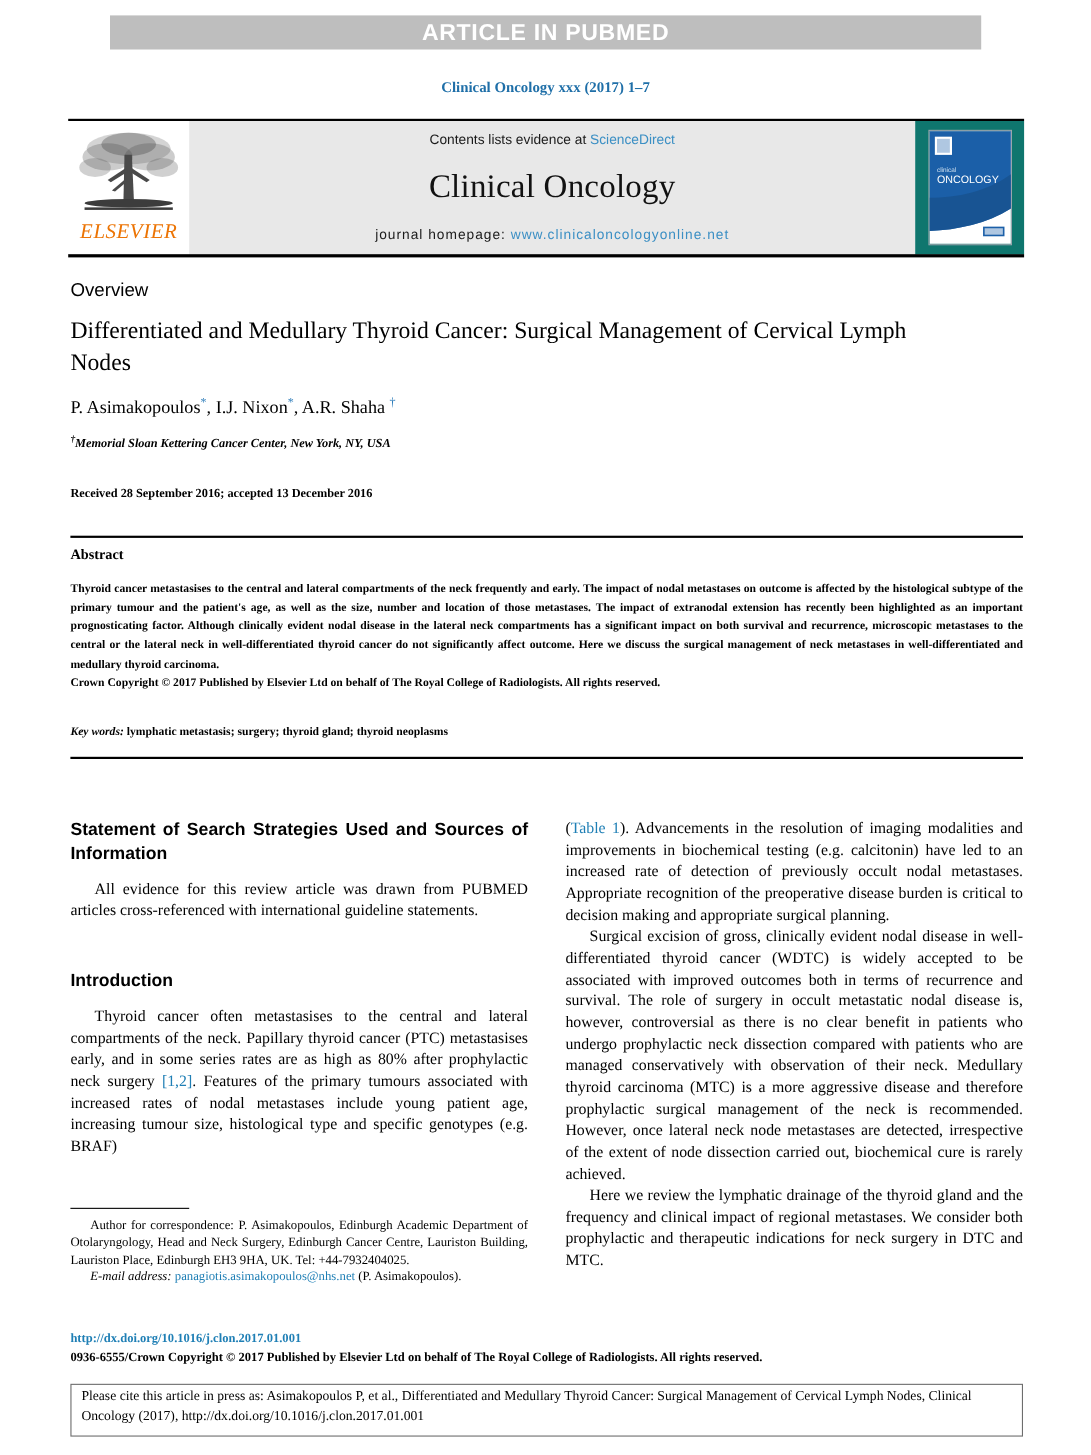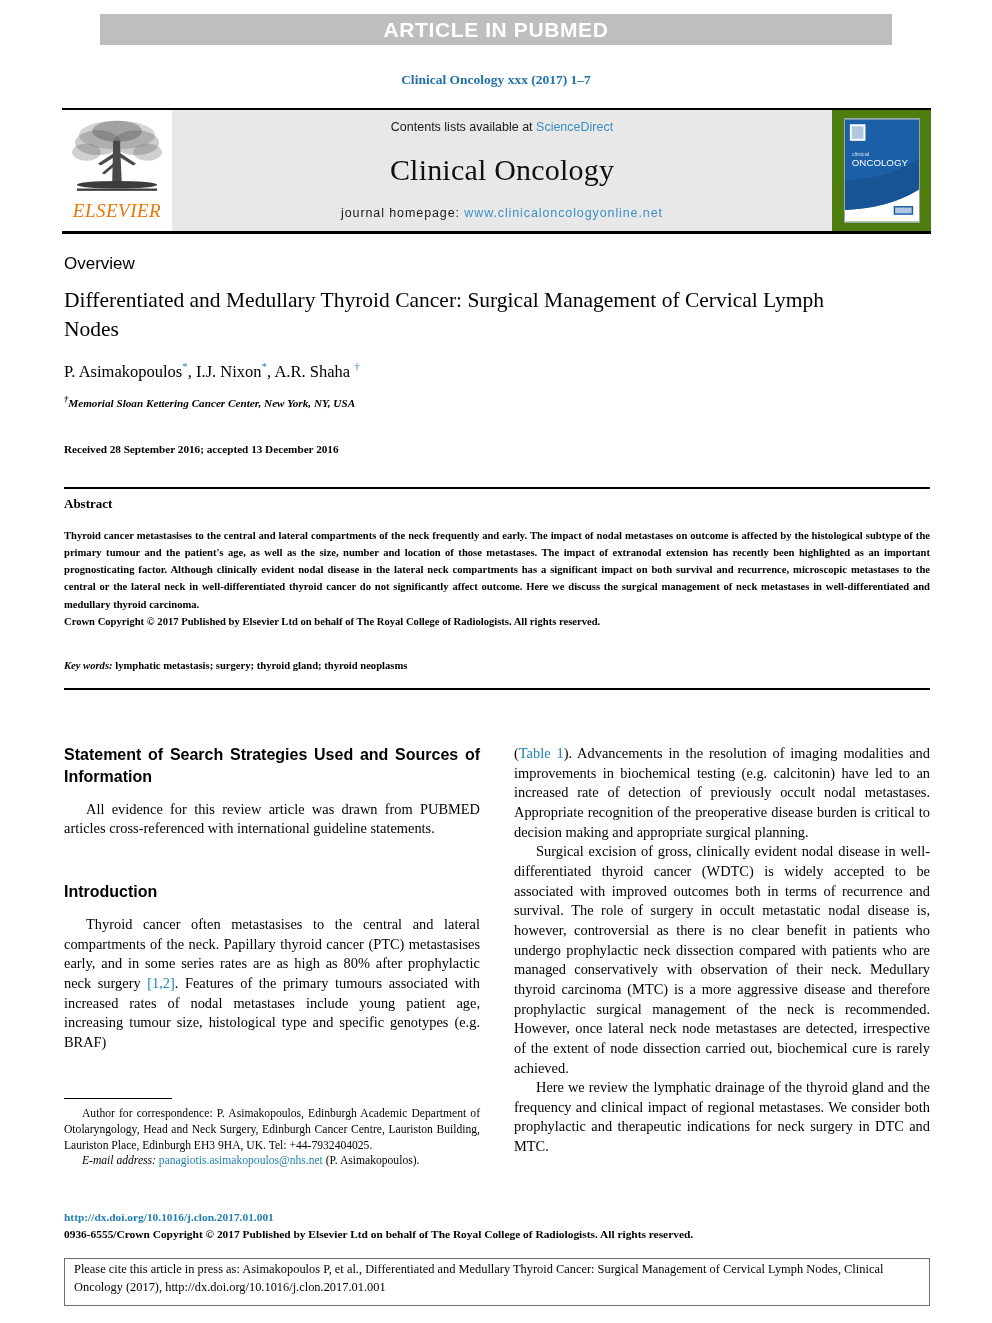--- a/index.html
+++ b/index.html
@@ -119,21 +119,21 @@
   }
   .homepage-line .url {
     color: #3b8fc4;
   }
   .cover-box {
     width: 99px;
     flex: 0 0 99px;
     display: flex;
     align-items: center;
     justify-content: center;
-    background: #4d7c0f;
+    background: #0f766e;
   }
   .cover-img {
     width: 76px;
     height: 105px;
     border: 1px solid #9aa5ad;
     box-sizing: border-box;
   }
 
   
   .section-type {
@@ -363,21 +363,21 @@
           <path d="M48 50 L34 62 L37 63 L49 53 Z" fill="#4a4a4a"></path>
           <ellipse cx="50" cy="74" rx="42" ry="4" fill="#3c3c3c"></ellipse>
           <rect x="8" y="78" width="84" height="2.4" fill="#3c3c3c"></rect>
         </g>
       </svg>
       <div class="elsevier-word">ELSEVIER</div>
     </div>
 
     <div class="masthead-center">
       <div class="contents-line">
-        <span>Contents lists available at </span><span class="sd">ScienceDirect</span>
+        <span>Contents lists evidence at </span><span class="sd">ScienceDirect</span>
       </div>
       <div class="journal-name">Clinical Oncology</div>
       <div class="homepage-line">
         <span>journal homepage: </span><span class="url">www.clinicaloncologyonline.net</span>
       </div>
     </div>
 
     <div class="cover-box">
       <svg class="cover-img" viewBox="0 0 76 105">
         <rect x="0" y="0" width="76" height="105" fill="#ffffff"></rect>

